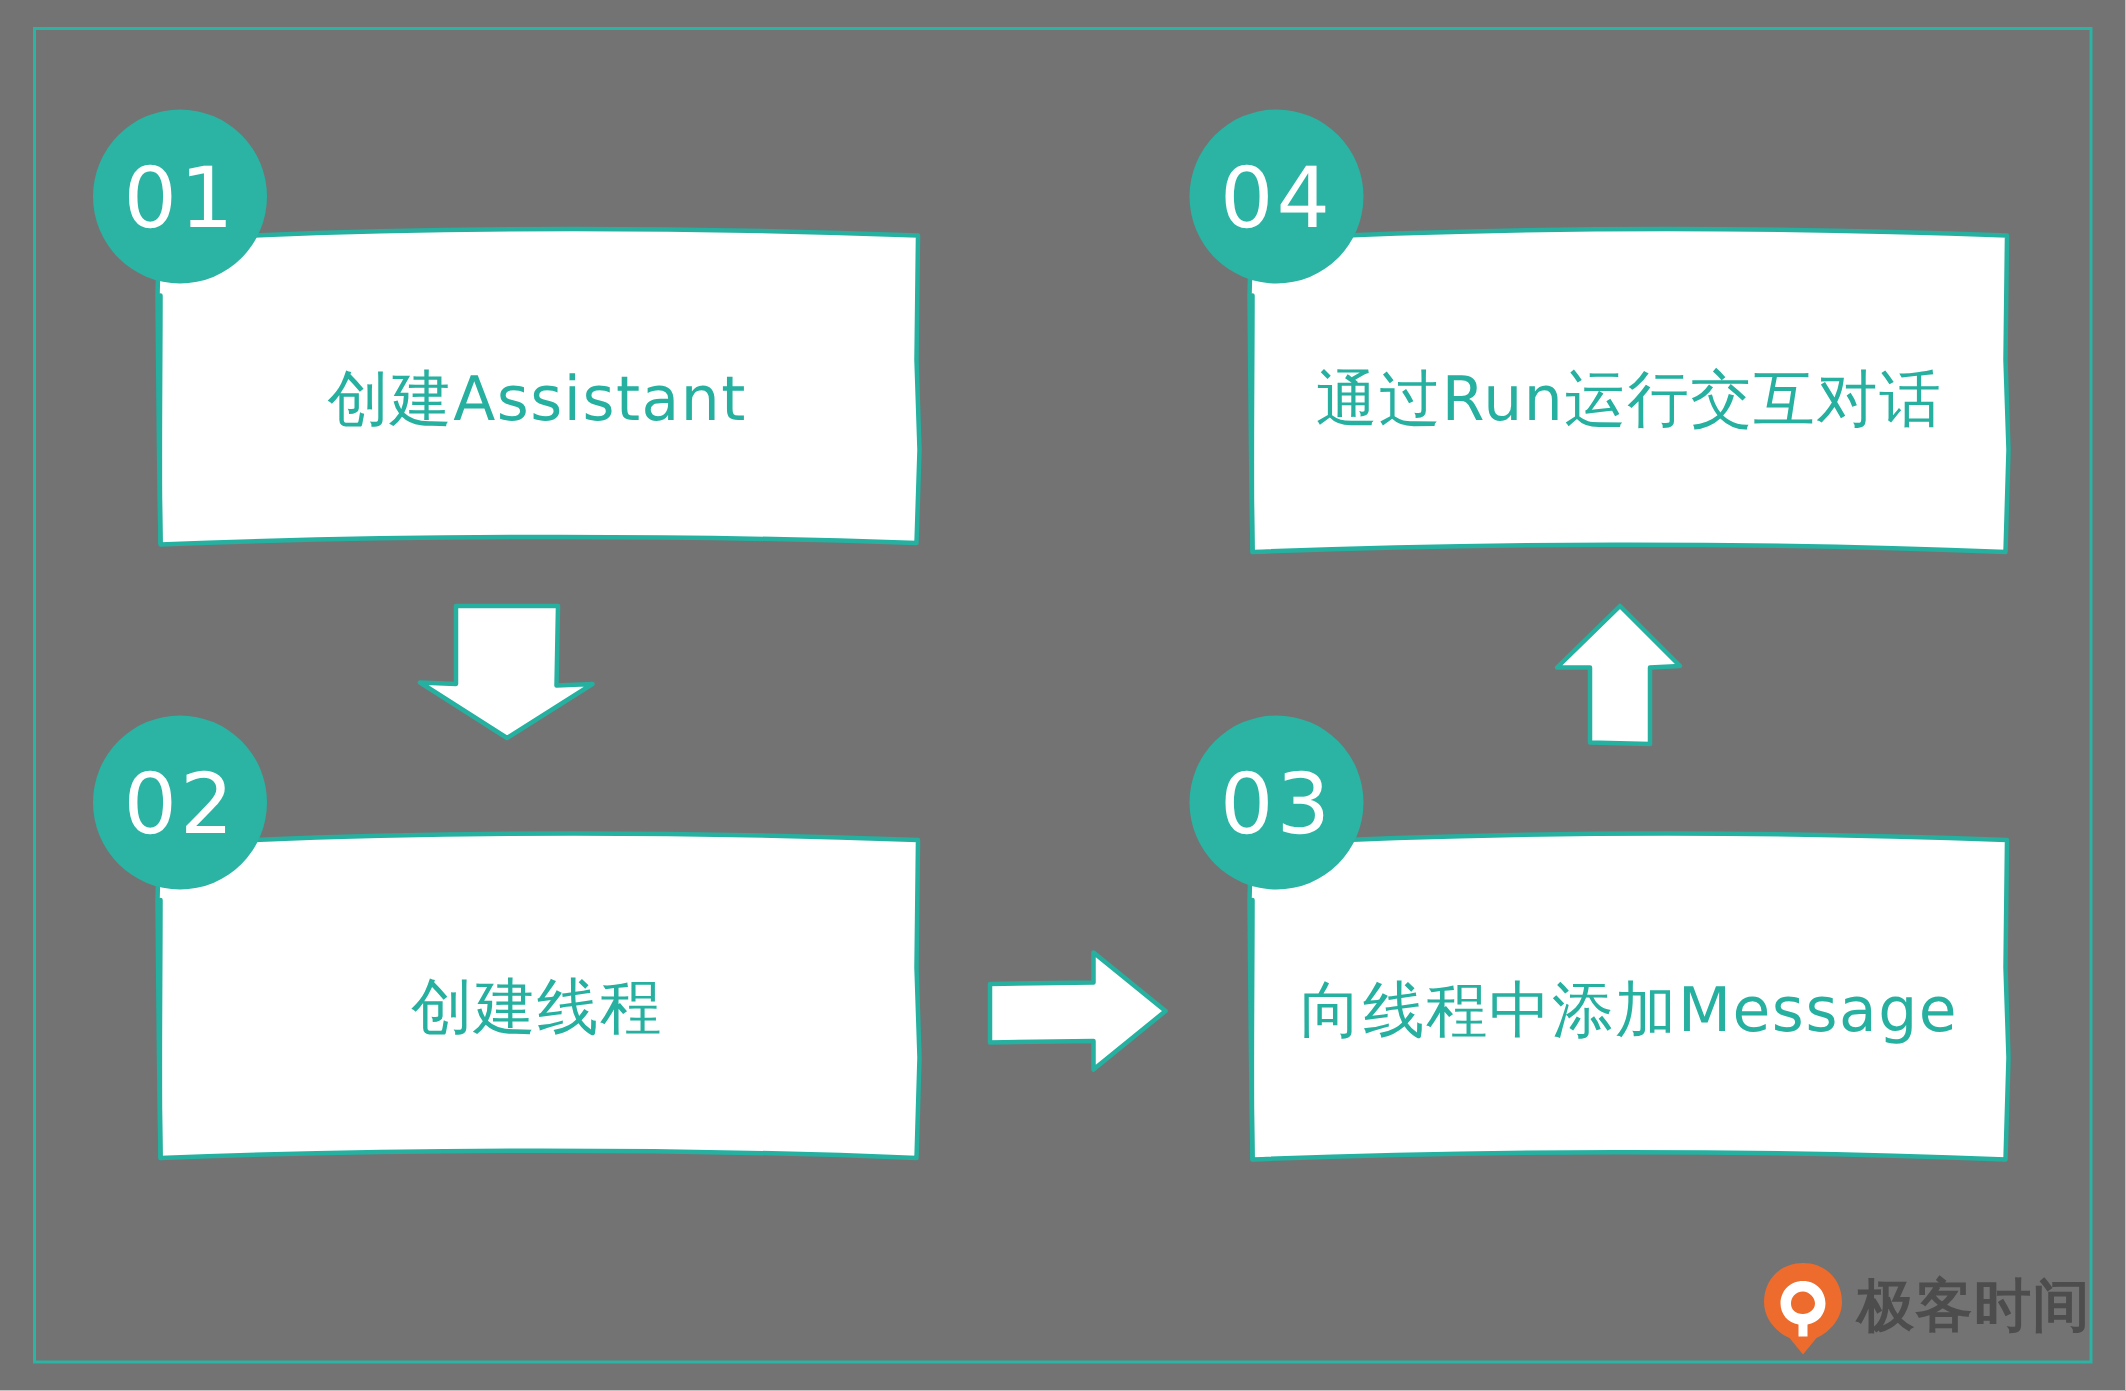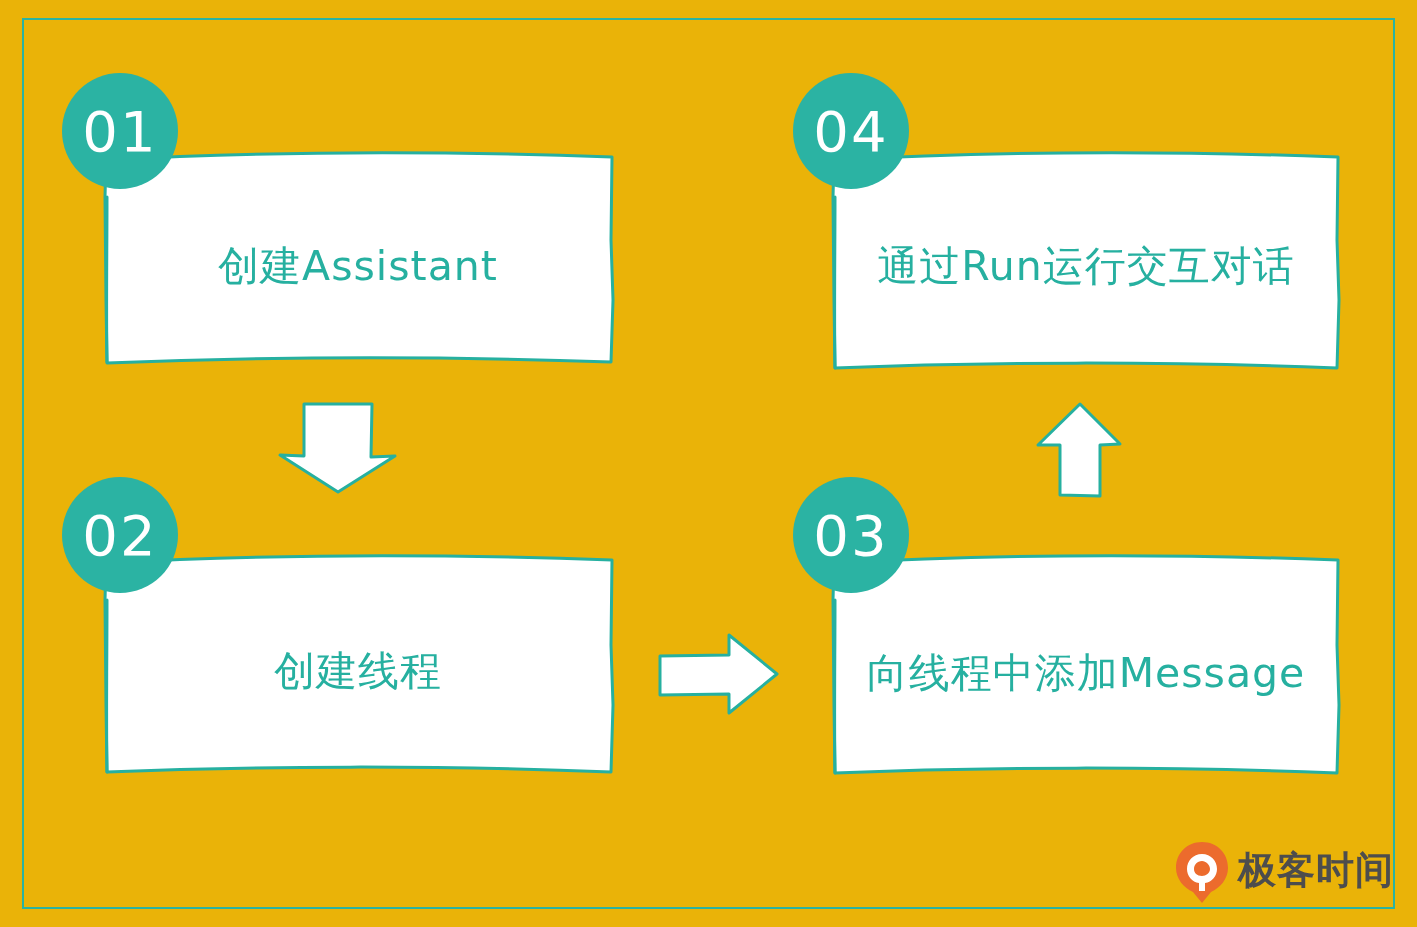--- a/index.html
+++ b/index.html
@@ -8,21 +8,21 @@
     padding: 0;
     background: #ffffff;
   }
   body {
     font-family: "DejaVu Sans", "Liberation Sans", sans-serif;
   }
   #canvas {
     position: relative;
     width: 1417px;
     height: 927px;
-    background: #eab308;
+    background: #737373;
     overflow: hidden;
   }
   #diagram-svg {
     position: absolute;
     left: 0;
     top: 0;
     width: 1417px;
     height: 927px;
   }
   .box-label {

